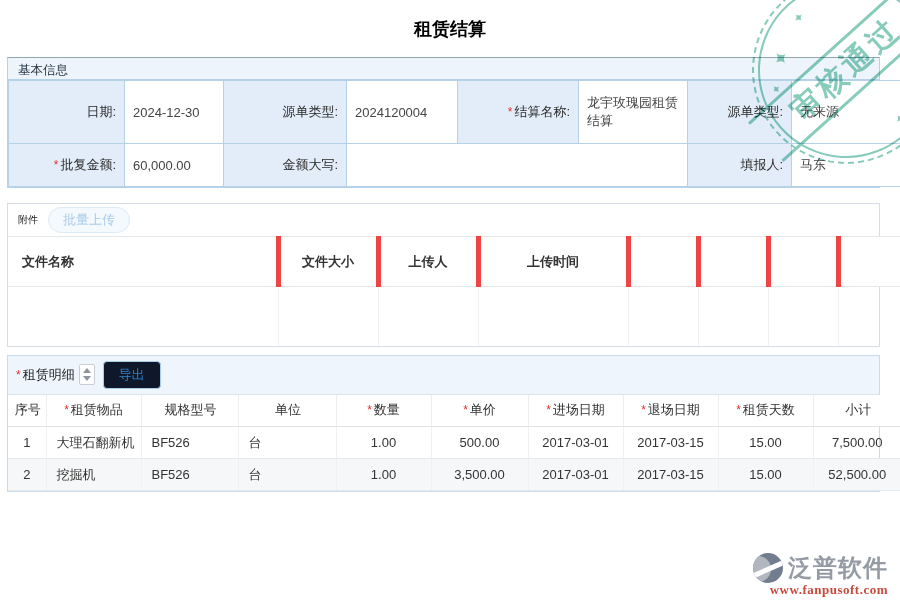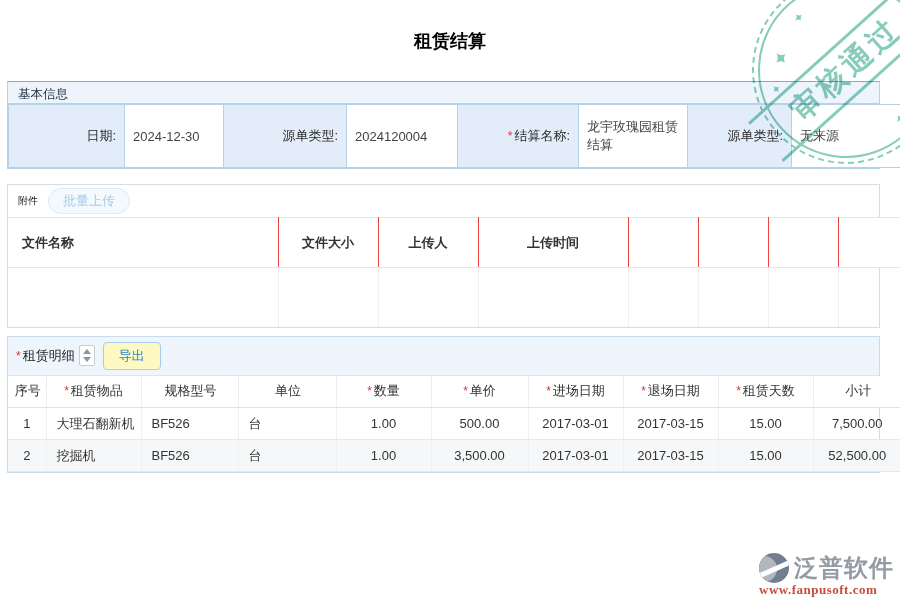--- a/index.html
+++ b/index.html
@@ -6,21 +6,21 @@
   html,body { width:900px; height:600px; }
   body {
     position: relative;
     overflow: hidden;
     background: #fff;
     font-family: "Liberation Sans", sans-serif;
     color: #333;
   }
   
   .page-title {
-    height: 81px;
+    height: 57px;
     display: flex; align-items: center; justify-content: center;
     font-size: 18px; font-weight: bold; color: #000;
   }
   
   .panel { margin-left: 7px; width: 873px; }
   .star { color: #e03131; margin-right: 2px; font-size: 12px; }
   
   .panel-basic { border: 1px solid #b6d2e8; border-top: 1px solid #8fa6ba; }
   .panel-basic .panel-head {
     background: #eef4fb; font-size: 12.5px; color: #1f2d3d;
@@ -37,21 +37,21 @@
   .attach-head { height: 32px; display: flex; align-items: center; gap: 10px; padding: 0 10px; background:#fff; }
   .attach-title { font-size: 10px; color: #222; }
   .btn-upload {
     background: #f3f9fd; border: 1px solid #dcebf7; color: #a9cbe8;
     border-radius: 14px; padding: 3px 14px; font-size: 13px; cursor: pointer;
     font-family: inherit;
   }
   table.attach-table { border-collapse: collapse; table-layout: fixed; width: 100%; font-size: 13px; }
   table.attach-table th {
     height: 50px; font-weight: bold; color: #333; background: #fff;
-    border-top: 1px solid #e3e6ea; border-bottom: 1px solid #e3e6ea; border-right: 1px solid #ef4444;
+    border-top: 1px solid #e3e6ea; border-bottom: 1px solid #e3e6ea; border-right: 5px solid #ef4444;
     text-align: center; font-size: 13px;
   }
   table.attach-table th:first-child { text-align: left; padding-left: 14px; }
   table.attach-table th:last-child { border-right: none; }
   table.attach-table td { height: 59px; border-right: 1px solid #eef0f3; }
   table.attach-table td:last-child { border-right: none; }
   
   .panel-detail { margin-top: 8px; border: 1px solid #c9dcee; }
   .detail-head {
     background: #eef5fc; height: 39px; display: flex; align-items: center;
@@ -59,21 +59,21 @@
   }
   .detail-title { font-size: 13px; color: #222; }
   .sort-spinner {
     display: inline-flex; flex-direction: column; gap: 3px; align-items: center;
     border: 1px solid #c9ced4; background: #fff; border-radius: 2px;
     padding: 3px 3px; margin: 0 8px 0 4px;
   }
   .tri-up   { width: 0; height: 0; border-left: 4px solid transparent; border-right: 4px solid transparent; border-bottom: 5px solid #8d949c; }
   .tri-down { width: 0; height: 0; border-left: 4px solid transparent; border-right: 4px solid transparent; border-top: 5px solid #8d949c; }
   .btn-export {
-    background: #fef9c3; border: 1px solid #a9cdee; color: #2f83c9;
+    background: #0f172a; border: 1px solid #a9cdee; color: #2f83c9;
     border-radius: 4px; padding: 4px 15px; font-size: 13px; cursor: pointer;
     font-family: Liberation Sans, sans-serif;
   }
   table.detail-table { border-collapse: collapse; table-layout: fixed; width: 100%; font-size: 13px; }
   table.detail-table th {
     height: 32px; font-weight: normal; color: #333; background: #fff; text-align: center;
     border-bottom: 1px solid #dfe3e7; border-right: 1px solid #eceff2; font-size: 13px;
   }
   table.detail-table td {
     height: 32px; text-align: center; color: #333;
@@ -97,22 +97,22 @@
     text-align: center; font-size: 30px; font-weight: bold; letter-spacing: 4px;
     padding: 3px 0; white-space: nowrap;
   }
   .stamp-star { position: absolute; line-height: 1; }
   .st1 { top: 17%; left: 24%; font-size: 20px; }
   .st2 { top: 9%;  left: 47%; font-size: 13px; }
   .st3 { top: 30%; left: 13%; font-size: 12px; }
   .st5 { bottom: 8%;  right: 43%; font-size: 13px; }
   
   .watermark {
-    position: absolute; right: 6px; bottom: 2px; z-index: 25;
-    mix-blend-mode: multiply; pointer-events: none; opacity: 0.92;
+    position: absolute; right: 12px; bottom: 2px; z-index: 25;
+    mix-blend-mode: multiply; pointer-events: none; text-align: right; opacity: 0.92;
   }
   .wm-row { display: flex; align-items: center; justify-content: flex-end; gap: 5px; }
   .wm-logo { width: 30px; height: 30px; border-radius: 50%; background: #667287; position: relative; overflow: hidden; }
   .wm-logo::before {
     content: ""; position: absolute; left: -8px; top: 3px; width: 26px; height: 26px;
     background: #aab0ba; border-radius: 50%;
   }
   .wm-logo::after {
     content: ""; position: absolute; left: -4px; top: 13px; width: 42px; height: 5px;
     background: #fff; transform: rotate(-24deg);
@@ -142,20 +142,28 @@
         <tr class="fr1">
       <td class="lbl"><span class="star"></span><span>日期:</span></td>
       <td class="val">2024-12-30</td>
       <td class="lbl"><span class="star"></span><span>源单类型:</span></td>
       <td class="val">2024120004</td>
       <td class="lbl"><span class="star">*</span><span>结算名称:</span></td>
       <td class="val">龙宇玫瑰园租赁结算</td>
       <td class="lbl"><span class="star"></span><span>源单类型:</span></td>
       <td class="val">无来源</td>
     </tr>
+    <tr class="fr3">
+      <td class="lbl"><span class="star">*</span><span>批复金额:</span></td>
+      <td class="val">60,000.00</td>
+      <td class="lbl"><span class="star"></span><span>金额大写:</span></td>
+      <td class="val" colspan="3"></td>
+      <td class="lbl"><span class="star"></span><span>填报人:</span></td>
+      <td class="val">马东</td>
+    </tr>
   </tbody>
     </table>
 </section>
 
 <section class="panel panel-attach">
   <div class="attach-head">
     <span class="attach-title">附件</span>
     <button class="btn-upload">批量上传</button>
   </div>
   <table class="attach-table">

